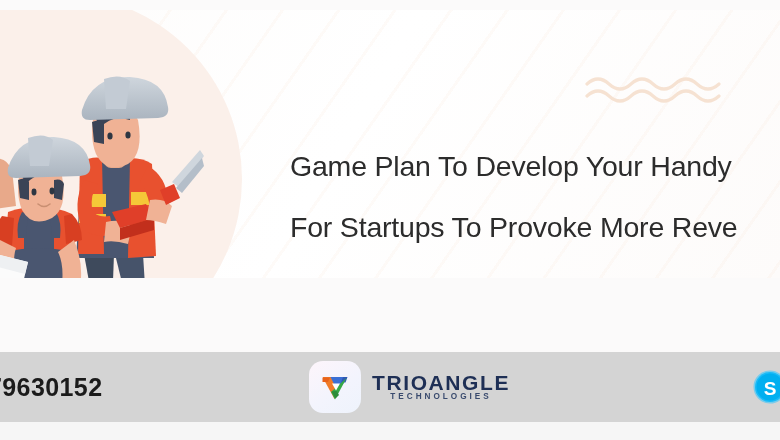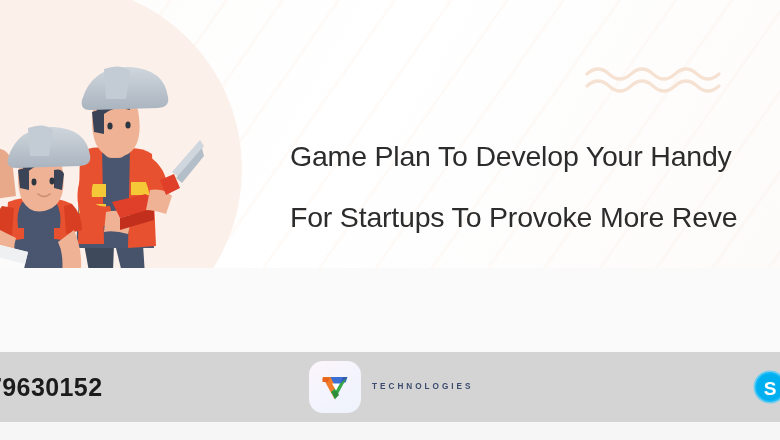--- a/index.html
+++ b/index.html
@@ -5,21 +5,21 @@
   * { margin:0; padding:0; box-sizing:border-box; }
   html,body { width:780px; height:440px; overflow:hidden; }
   body {
     font-family:"Liberation Sans", sans-serif;
     background:#fbfafa;
     position:relative;
   }
 
   
   .banner{
-    position:absolute; left:0; top:0; width:780px; height:268px;
+    position:absolute; left:0; top:10px; width:780px; height:268px;
     background:linear-gradient(120deg,#fdfcfb 0%,#ffffff 45%,#fdfbfa 100%);
     overflow:hidden;
   }
 
   
   .stripes{
     position:absolute; inset:0;
     background:repeating-linear-gradient(125deg,
       rgba(236,176,130,0.055) 0px,
       rgba(236,176,130,0.055) 3px,
@@ -248,20 +248,21 @@
         <path d="M13.5 7 L30 7 L25.5 15 L17.5 15 Z" fill="#3b6fd4"></path>
         <path d="M26 7 L30.5 7 L28.5 12.5 L24 12.5 Z" fill="#2f59b4"></path>
 
         <path d="M29.5 8 L25 16.5 L18 29.5 L14 22 Z" fill="#36a845"></path>
         <path d="M18.5 28.5 L14.5 21.5 L19.5 21 L22 25 Z" fill="#2d8c39"></path>
 
         <path d="M15 13.5 L23 13.5 L19 20.5 Z" fill="#fdfdff"></path>
       </svg>
     </div>
     <div class="brand-words">
+      <div class="brand-name">TRIOANGLE</div>
       <div class="brand-sub">TECHNOLOGIES</div>
     </div>
   </div>
 
   <div class="skype">
     <svg width="40" height="40" viewBox="0 0 40 40">
       <circle cx="20" cy="20" r="15" fill="#00aff0"></circle>
       <circle cx="20" cy="20" r="15" fill="none" stroke="#2bc4ff" stroke-width="3" opacity="0.55"></circle>
       <text x="20" y="27.5" text-anchor="middle" font-family="'Liberation Sans', sans-serif" font-size="19" font-weight="700" fill="#ffffff">S</text>
     </svg>

